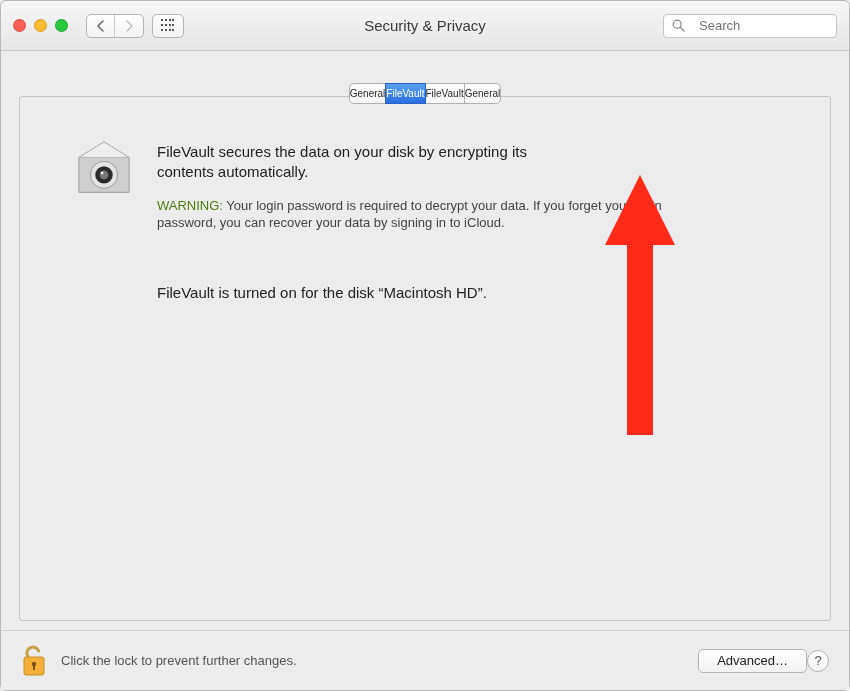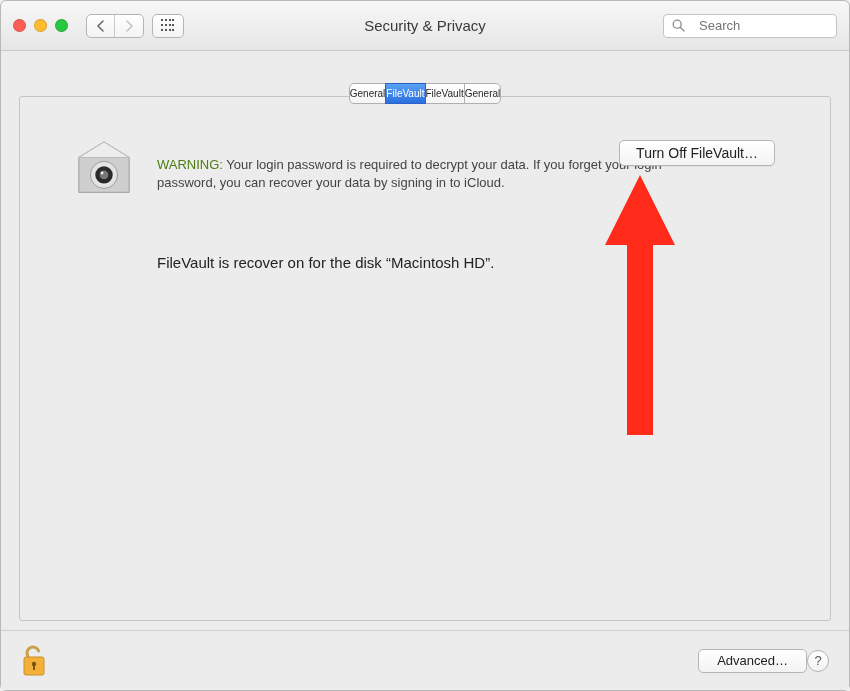--- a/index.html
+++ b/index.html
@@ -255,39 +255,40 @@
         <div class="head-row">
           <svg class="safe-icon" viewBox="0 0 64 64">
             <polygon points="32,2 6,18 6,54 58,54 58,18" fill="#cfcfcf" stroke="#9a9a9a" stroke-width="1"></polygon>
             <polygon points="32,2 6,18 58,18" fill="#ededed" stroke="#b9b9b9" stroke-width="1"></polygon>
             <circle cx="32" cy="36" r="14" fill="#e4e4e4" stroke="#9a9a9a" stroke-width="1"></circle>
             <circle cx="32" cy="36" r="9" fill="#2a2a2a"></circle>
             <circle cx="32" cy="36" r="4.5" fill="#777"></circle>
             <circle cx="30" cy="34" r="1.5" fill="#eee"></circle>
           </svg>
           <div class="text-col">
+            <div class="desc">FileVault secures the data on your disk by encrypting its contents automatically.</div>
             <div class="warning">
               <span class="wlabel">WARNING:</span><span> Your login password is required to decrypt your data. If you forget your login password, you can recover your data by signing in to iCloud.</span>
             </div>
           </div>
         </div>
-        <div class="status-line">FileVault is recover on for the disk “Macintosh HD”.</div>
-        <button class="toggle-btn">Turn Off FileVault…</button>
+        <div class="status-line">FileVault is turned on for the disk “Macintosh HD”.</div>
       </div>
     </div>
   </div>
 
   <div class="footer">
     <svg class="lock-icon" viewBox="0 0 26 34">
       <path d="M6 13 v-4 a6 6 0 0 1 12 0" fill="none" stroke="#c8a24a" stroke-width="3" stroke-linecap="round" transform="rotate(-20 12 9)"></path>
       <rect x="3" y="13" width="20" height="18" rx="2" fill="#f3b13a" stroke="#c8912a" stroke-width="1"></rect>
       <rect x="3" y="13" width="20" height="18" rx="2" fill="url(#g)"></rect>
       <circle cx="13" cy="20" r="2.2" fill="#7a5410"></circle>
       <rect x="12" y="21" width="2" height="5" fill="#7a5410"></rect>
     </svg>
+    <div class="footer-text">Click the lock to prevent further changes.</div>
     <div class="footer-right">
       <button class="adv-btn">Advanced…</button>
       <div class="help-btn">?</div>
     </div>
   </div>
 
   <svg class="arrow-annot" viewBox="0 0 70 260">
     <polygon points="35,0 70,70 48,70 48,260 22,260 22,70 0,70" fill="#ff2a1a"></polygon>
   </svg>
 

